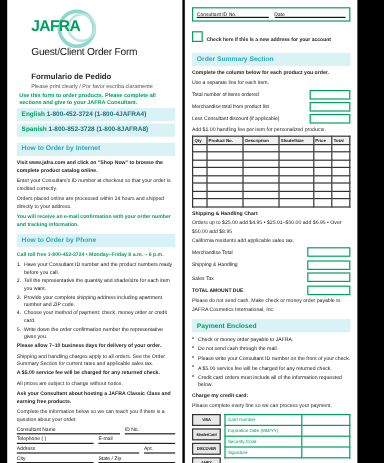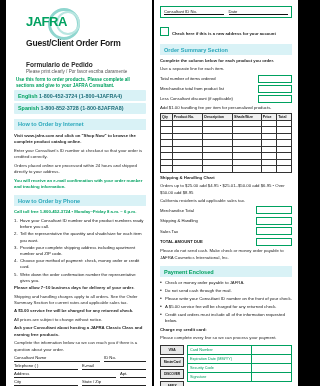--- a/index.html
+++ b/index.html
@@ -9,21 +9,21 @@
   .col{position:absolute;top:0;background:#fff;height:386px;box-sizing:border-box;}
   .colL{left:6px;width:146px;padding:6px 6px 0 8px;}
   .colR{left:154px;width:144px;padding:6px 6px 0 6px;}
 
   
   .logo{position:relative;height:26px;margin:2px 0 4px 12px;width:80px;}
   .logo .ring{position:absolute;left:22px;top:0;width:26px;height:26px;border:3px solid #8fd6cf;border-radius:50%;}
   .logo .ring2{position:absolute;left:30px;top:3px;width:20px;height:20px;border:2px solid #b9e6e1;border-radius:50%;}
   .logo .wm{position:absolute;left:0;top:6px;font-size:13px;font-weight:bold;letter-spacing:-.5px;color:#00a160;}
 
-  .title{font-size:8.5px;font-weight:bold;color:#1b1b1b;letter-spacing:-.2px;margin:0 0 13px 12px;}
+  .title{font-size:8.5px;font-weight:normal;color:#1b1b1b;letter-spacing:-.2px;margin:0 0 13px 12px;}
   .subtitle{font-size:6.5px;font-weight:bold;color:#2a2a2a;margin:0 0 1px 12px;}
   .subnote{font-size:4.6px;color:#555;margin:0 0 3px 12px;}
 
   .redline{font-size:4.6px;font-weight:bold;color:#00a160;margin:2px 0 2px 2px;line-height:1.25;}
 
   .phonebar{background:#d9f2f6;color:#1f6f7a;font-size:5.4px;font-weight:bold;
             padding:2.5px 4px;margin:1.5px 0;border-radius:1px;}
   .phonebar .lang{color:#00a160;}
 
   

